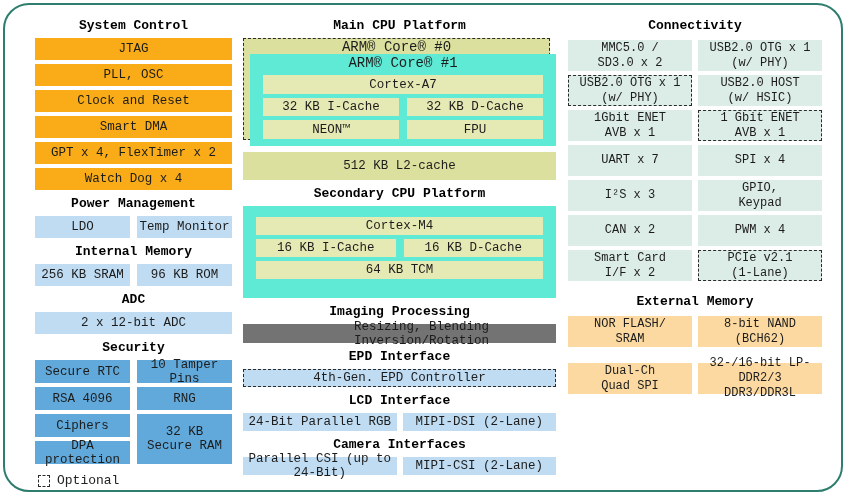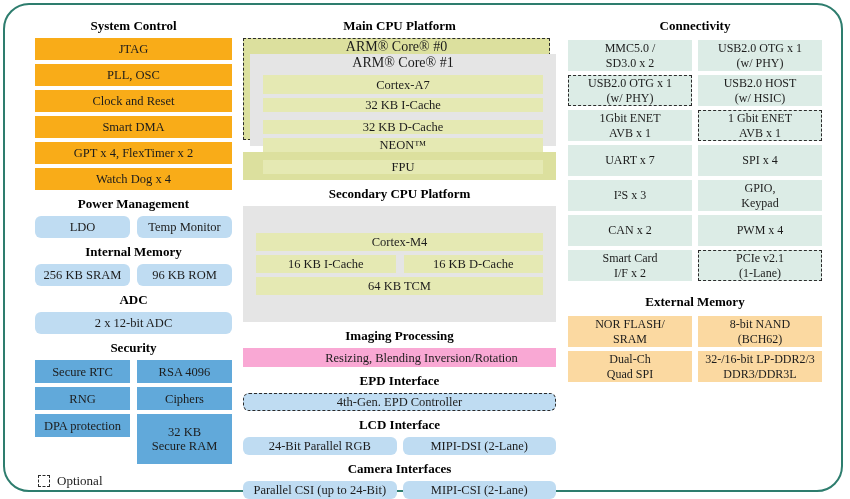--- a/index.html
+++ b/index.html
@@ -1,65 +1,65 @@
 <!DOCTYPE html>
 <html><head>
 <meta charset="utf-8">
 <style>
   html,body{margin:0;padding:0;background:#fff;}
   #canvas{position:relative;width:850px;height:499px;background:#ffffff;
-          font-family:Liberation Serif, serif;color:#1c1c1c;overflow:hidden;}
+          font-family:Liberation Mono, monospace;color:#1c1c1c;overflow:hidden;}
   .frame{position:absolute;left:3px;top:3px;width:840px;height:489px;
          border:2px solid #2e7d6e;border-radius:26px;box-sizing:border-box;}
   .col{position:absolute;top:10px;}
   #col1{left:35px;width:197px;}
   #col2{left:243px;width:313px;}
   #col3{left:568px;width:254px;}
   .hdr{font-weight:bold;font-size:13px;line-height:15px;text-align:center;color:#000;
        margin:6px 0 5px 0;}
   .blk{display:flex;align-items:center;justify-content:center;text-align:center;
        font-size:12.5px;line-height:14px;white-space:pre-line;box-sizing:border-box;}
   .orange{background:#f9ac18;}
-  .blue{background:#bfdcf2;border-radius:6px;}
+  .blue{background:#bfdcf2;}
   .bluemid{background:#61a9da;}
   .palegreen{background:#e5e9b3;}
-  .green{background:#e5e5e5;}
+  .green{background:#5eead4;}
   .olive{background:#dce09e;}
-  .purple{background:#f9a8d4;padding-left:44px;}
+  .purple{background:#737373;padding-left:44px;}
   .teal{background:#dcece6;}
   .peach{background:#fbd9a1;}
   .dashed{border:1.6px dashed #2b2b2b;}
   .h22{height:22px;margin-bottom:4px;}
   .row2{display:flex;gap:7px;margin-bottom:4px;}
   .row2 .blk{flex:1;}
   .secgrid{display:grid;grid-template-columns:95px 95px;grid-auto-rows:23px;
            gap:4px 7px;}
   .secgrid .tall{grid-column:2;grid-row:3/5;height:auto;}
   
   .armstack{position:relative;height:108px;margin-top:3px;margin-bottom:6px;}
   .arm0{position:absolute;left:0;top:0;width:305px;height:100px;}
   .armlabel{font-size:14px;line-height:16px;text-align:center;}
   .arm1{position:absolute;left:7px;top:16px;width:306px;height:92px;
         box-sizing:border-box;padding:1px 13px 8px 13px;}
   .arm1 .blk{margin-top:4px;}
-  .arm1 .row2{margin:4px 0 0 0;gap:8px;flex-direction:column;}
+  .arm1 .row2{margin:4px 0 0 0;gap:8px;}
   .arm1 .row2 .blk{margin-top:0;}
   .h19{height:19px;}
   .h18{height:18px;}
   .h20{height:28px;}
-  .cpu2box{box-sizing:border-box;padding:27px 13px;margin-bottom:2px;}
+  .cpu2box{box-sizing:border-box;padding:11px 13px;margin-bottom:2px;}
   .cpu2box .row2{margin:4px 0;gap:8px;}
   .mrow{display:flex;gap:6px;}
   .mrow .blk{flex:1;}
   
   .congrid{display:grid;grid-template-columns:124px 124px;grid-auto-rows:31px;
            gap:4px 6px;}
   .congrid .blk,.extgrid .blk{font-size:12px;line-height:15px;}
   .extgrid{display:grid;grid-template-columns:124px 124px;grid-auto-rows:31px;
-           gap:4px 6px;}
+           gap:16px 6px;}
   
   .legend{display:flex;align-items:center;gap:7px;margin-top:9px;margin-left:3px;
           font-size:13px;color:#222;}
   .legendbox{width:12px;height:12px;border:1.5px dashed #2b2b2b;box-sizing:border-box;}
 </style>
 </head>
 <body>
 
 <div id="canvas">
   <div class="frame"></div>
@@ -84,20 +84,21 @@
       <div class="blk blue h22" style="margin-bottom:0">256 KB SRAM</div>
       <div class="blk blue h22" style="margin-bottom:0">96 KB ROM</div>
     </div>
 
     <div class="hdr">ADC</div>
     <div class="blk blue h22">2 x 12-bit ADC</div>
 
     <div class="hdr">Security</div>
     <div class="secgrid">
       <div class="blk bluemid">Secure RTC</div>
+      <div class="blk bluemid">10 Tamper Pins</div>
       <div class="blk bluemid">RSA 4096</div>
       <div class="blk bluemid">RNG</div>
       <div class="blk bluemid">Ciphers</div>
       <div class="blk bluemid tall">32 KB
 Secure RAM</div>
       <div class="blk bluemid">DPA protection</div>
     </div>
 
     <div class="legend">
       <div class="legendbox"></div>
@@ -126,21 +127,21 @@
     </div>
     <div class="blk olive h20">512 KB L2-cache</div>
 
     <div class="hdr">Secondary CPU Platform</div>
     <div class="green cpu2box">
       <div class="blk palegreen h18">Cortex-M4</div>
       <div class="row2">
         <div class="blk palegreen h18">16 KB I-Cache</div>
         <div class="blk palegreen h18">16 KB D-Cache</div>
       </div>
-      <div class="blk palegreen h18" style="margin-bottom:0">64 KB TCM</div>
+      <div class="blk palegreen h18" style="margin-bottom:8px">64 KB TCM</div>
     </div>
 
     <div class="hdr">Imaging Processing</div>
     <div class="blk purple h19">Resizing, Blending Inversion/Rotation</div>
 
     <div class="hdr">EPD Interface</div>
     <div class="blk blue dashed h18">4th-Gen. EPD Controller</div>
 
     <div class="hdr">LCD Interface</div>
     <div class="mrow">

